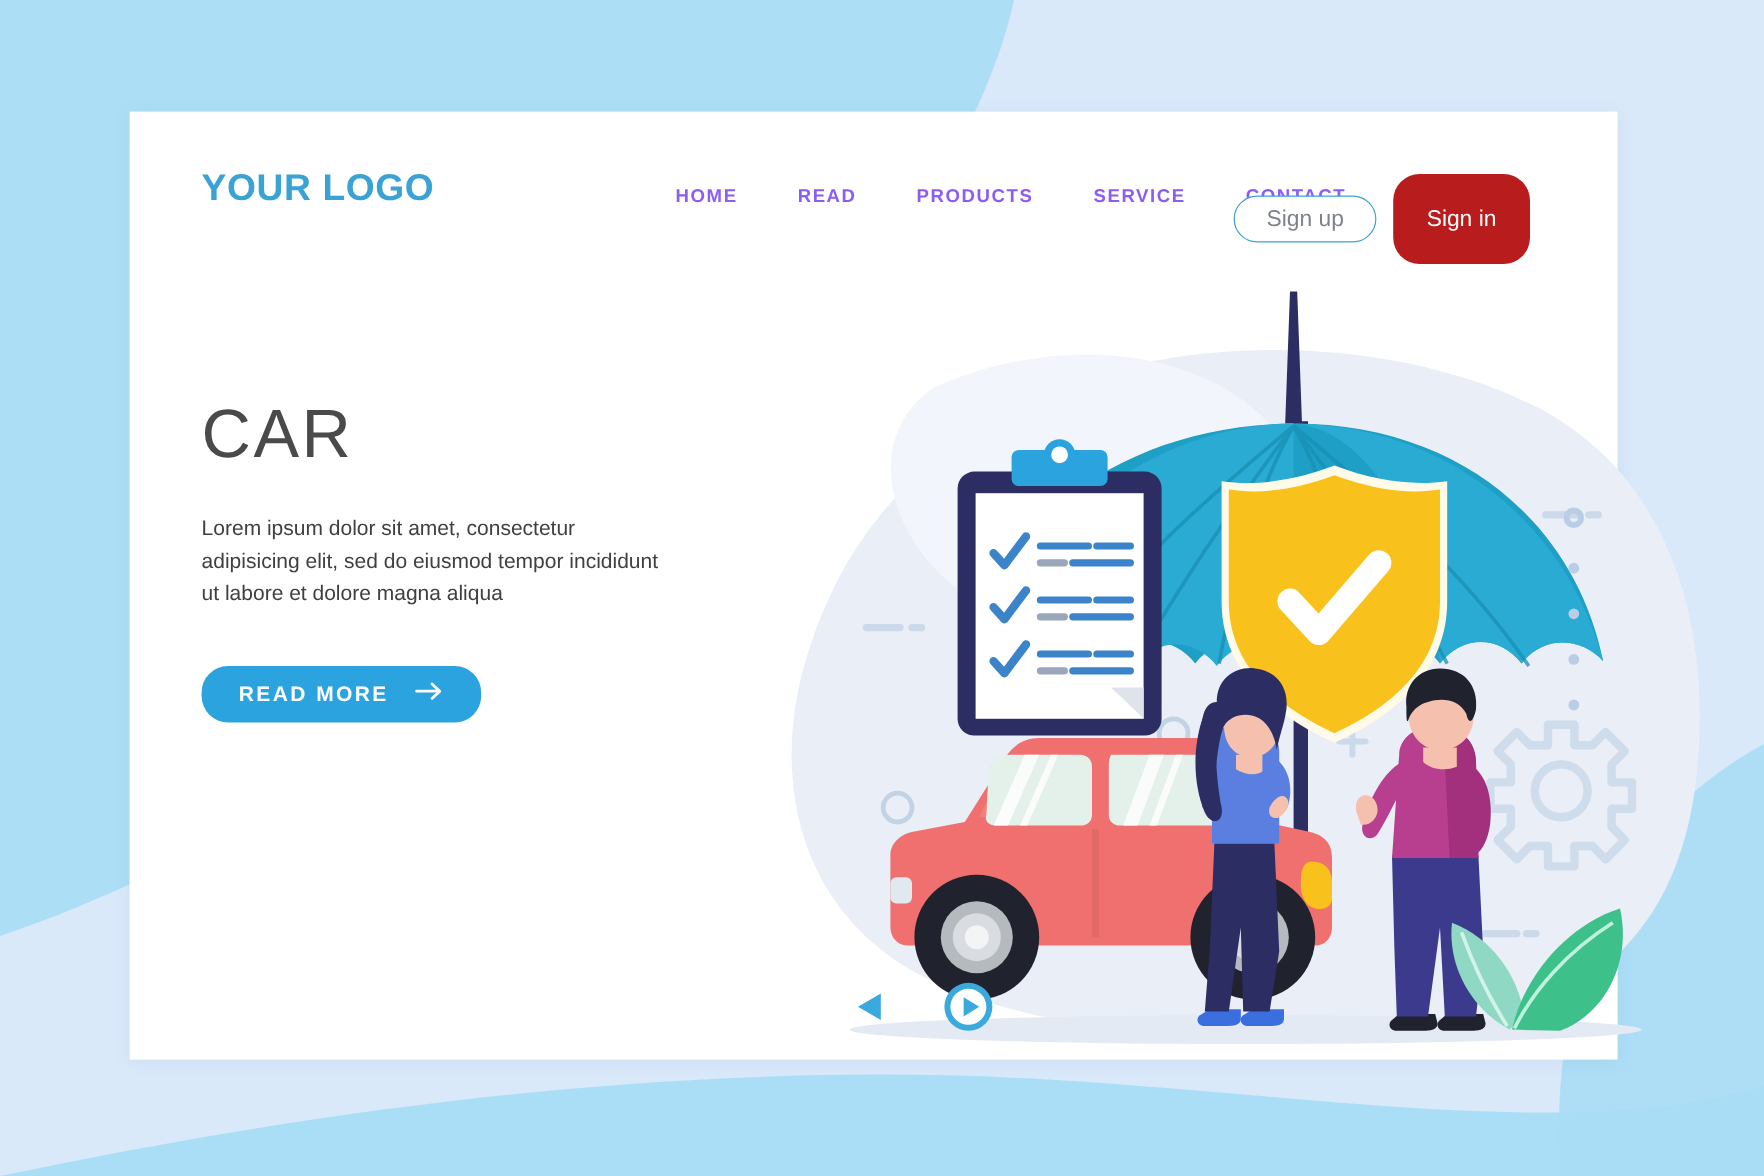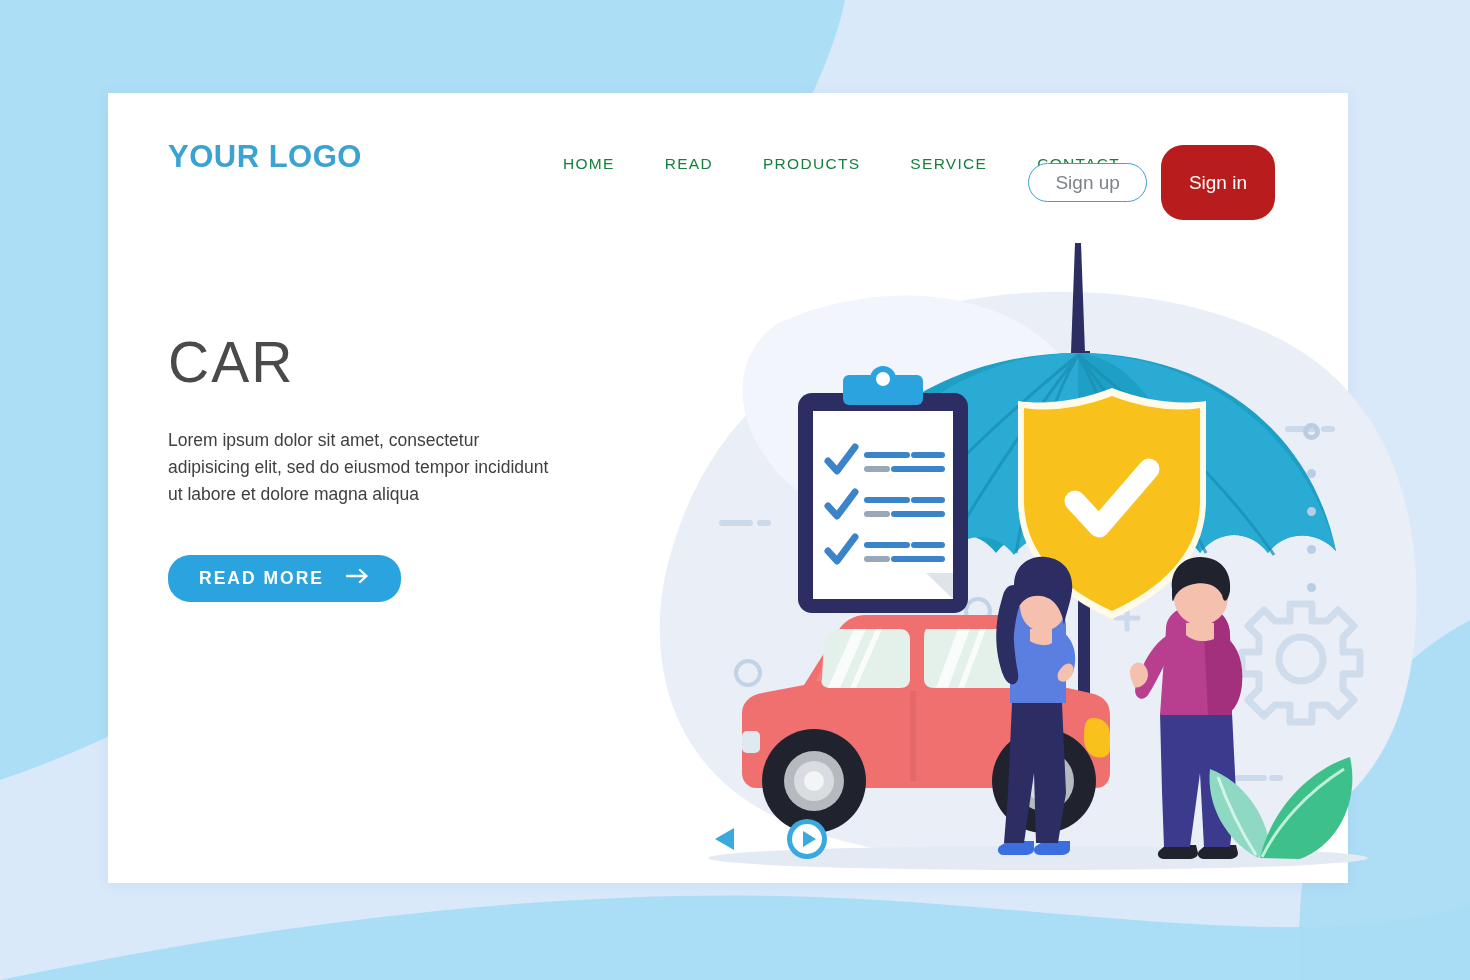--- a/index.html
+++ b/index.html
@@ -27,22 +27,22 @@
   .logo{
     position:absolute;left:60px;top:46px;
     font-size:31px;font-weight:bold;letter-spacing:.5px;
     color:#3aa3d4;
   }
   .nav{
     position:absolute;left:430px;top:56px;
     display:flex;align-items:center;gap:0;
   }
   .nav-item{
-    font-size:15.5px;font-weight:normal;letter-spacing:1.3px;
-    color:#15803d;padding:6px 25px;cursor:pointer;white-space:nowrap;
+    font-size:15.5px;font-weight:bold;letter-spacing:1.3px;
+    color:#8b5cf6;padding:6px 25px;cursor:pointer;white-space:nowrap;
   }
   .auth{
     position:absolute;right:73px;top:52px;display:flex;align-items:center;gap:14px;
   }
   .btn-signup{
     border:1.6px solid #3aa3d4;border-radius:22px;
     padding:9px 26px;font-size:19px;color:#7d838a;background:#fff;
     cursor:pointer;line-height:1;
   }
   .btn-signin{

